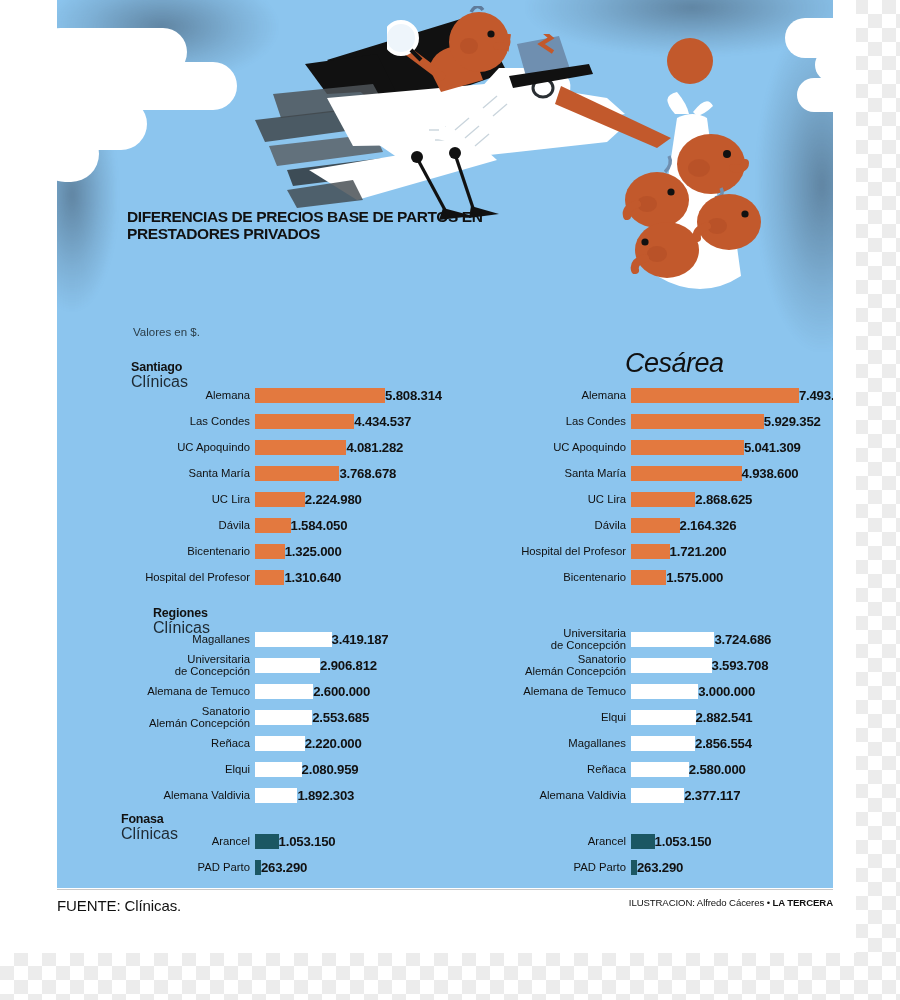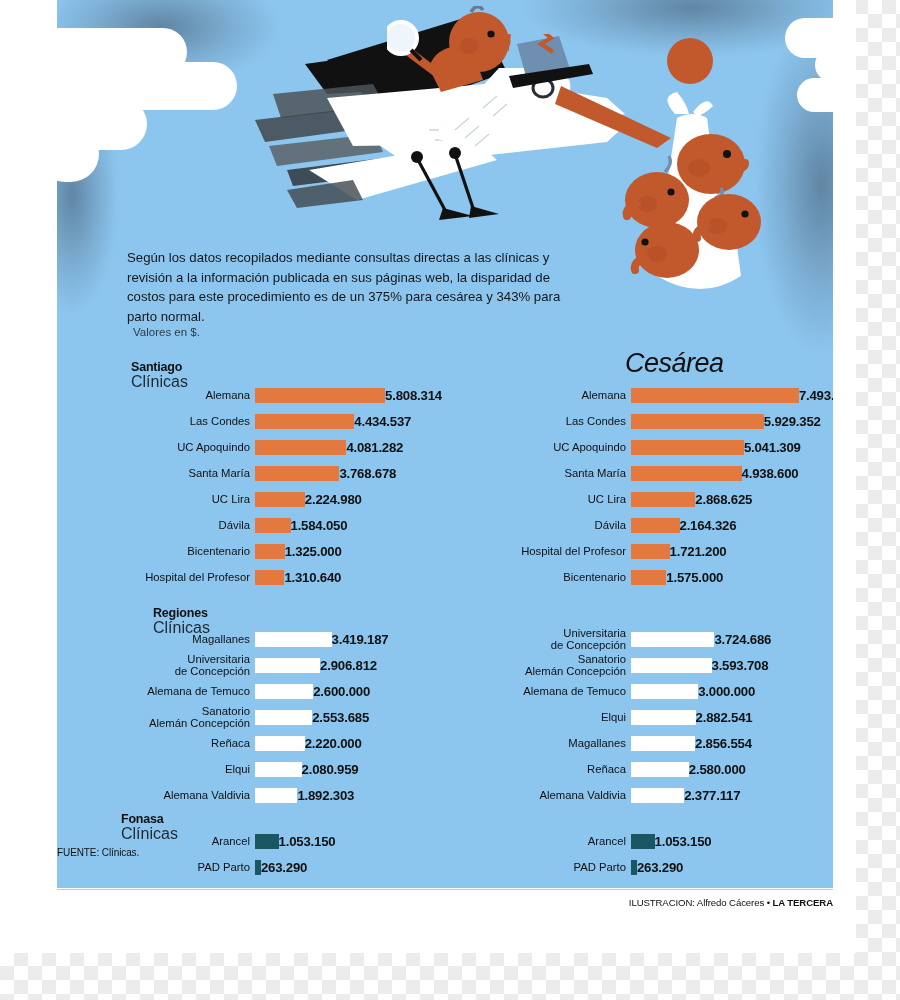--- a/index.html
+++ b/index.html
@@ -107,22 +107,22 @@
   #rows-right-regiones { left: 440px; top: 626px; }
   #rows-right-fonasa   { left: 440px; top: 828px; }
   .rows .lbl { width: 134px; }
 
   
   #rule {
     position: absolute; left: 57px; top: 889px; width: 776px; height: 1px;
     background: #c9c9c9;
   }
   #fuente {
-    position: absolute; left: 57px; top: 847px;
-    font-size: 10px; color: #111; letter-spacing: -0.1px;
+    position: absolute; left: 57px; top: 897px;
+    font-size: 15px; color: #111; letter-spacing: -0.1px;
   }
   #credit {
     position: absolute; right: 67px; top: 897px;
     font-size: 9.6px; color: #111; letter-spacing: -0.1px;
   }
   #credit b { font-weight: bold; }
 </style>
 </head>
 <body>
 
@@ -247,21 +247,21 @@
         <circle cx="128" cy="122" r="3.6" fill="#111"></circle>
         <path d="M90 134 q-12 4 -10 12" stroke="#c2592c" stroke-width="8" fill="none" stroke-linecap="round"></path>
 
         <ellipse cx="50" cy="158" rx="32" ry="28" fill="#c2592c"></ellipse>
         <ellipse cx="40" cy="162" rx="10" ry="8" fill="#a9462155"></ellipse>
         <circle cx="28" cy="150" r="3.6" fill="#111"></circle>
         <path d="M28 166 q-12 4 -10 12" stroke="#c2592c" stroke-width="8" fill="none" stroke-linecap="round"></path>
       </svg>
     </div>
 
-    <div id="intro">Según los datos recopilados mediante consultas directas a las clínicas y revisión a la información publicada en sus páginas web, la disparidad de costos para este procedimiento es de un 375% para cesárea y 343% para parto normal.</div>
+    <div id="headline">DIFERENCIAS DE PRECIOS BASE DE PARTOS EN PRESTADORES PRIVADOS</div>
     <div id="valores">Valores en $.</div>
 
     <div class="chart-title" id="title-right">Cesárea</div>
 
     <div class="group-head" id="gh-santiago">
       <span class="gname">Santiago</span>
       <span class="gsub">Clínicas</span>
     </div>
     <div class="group-head" id="gh-regiones">
       <span class="gname">Regiones</span>

